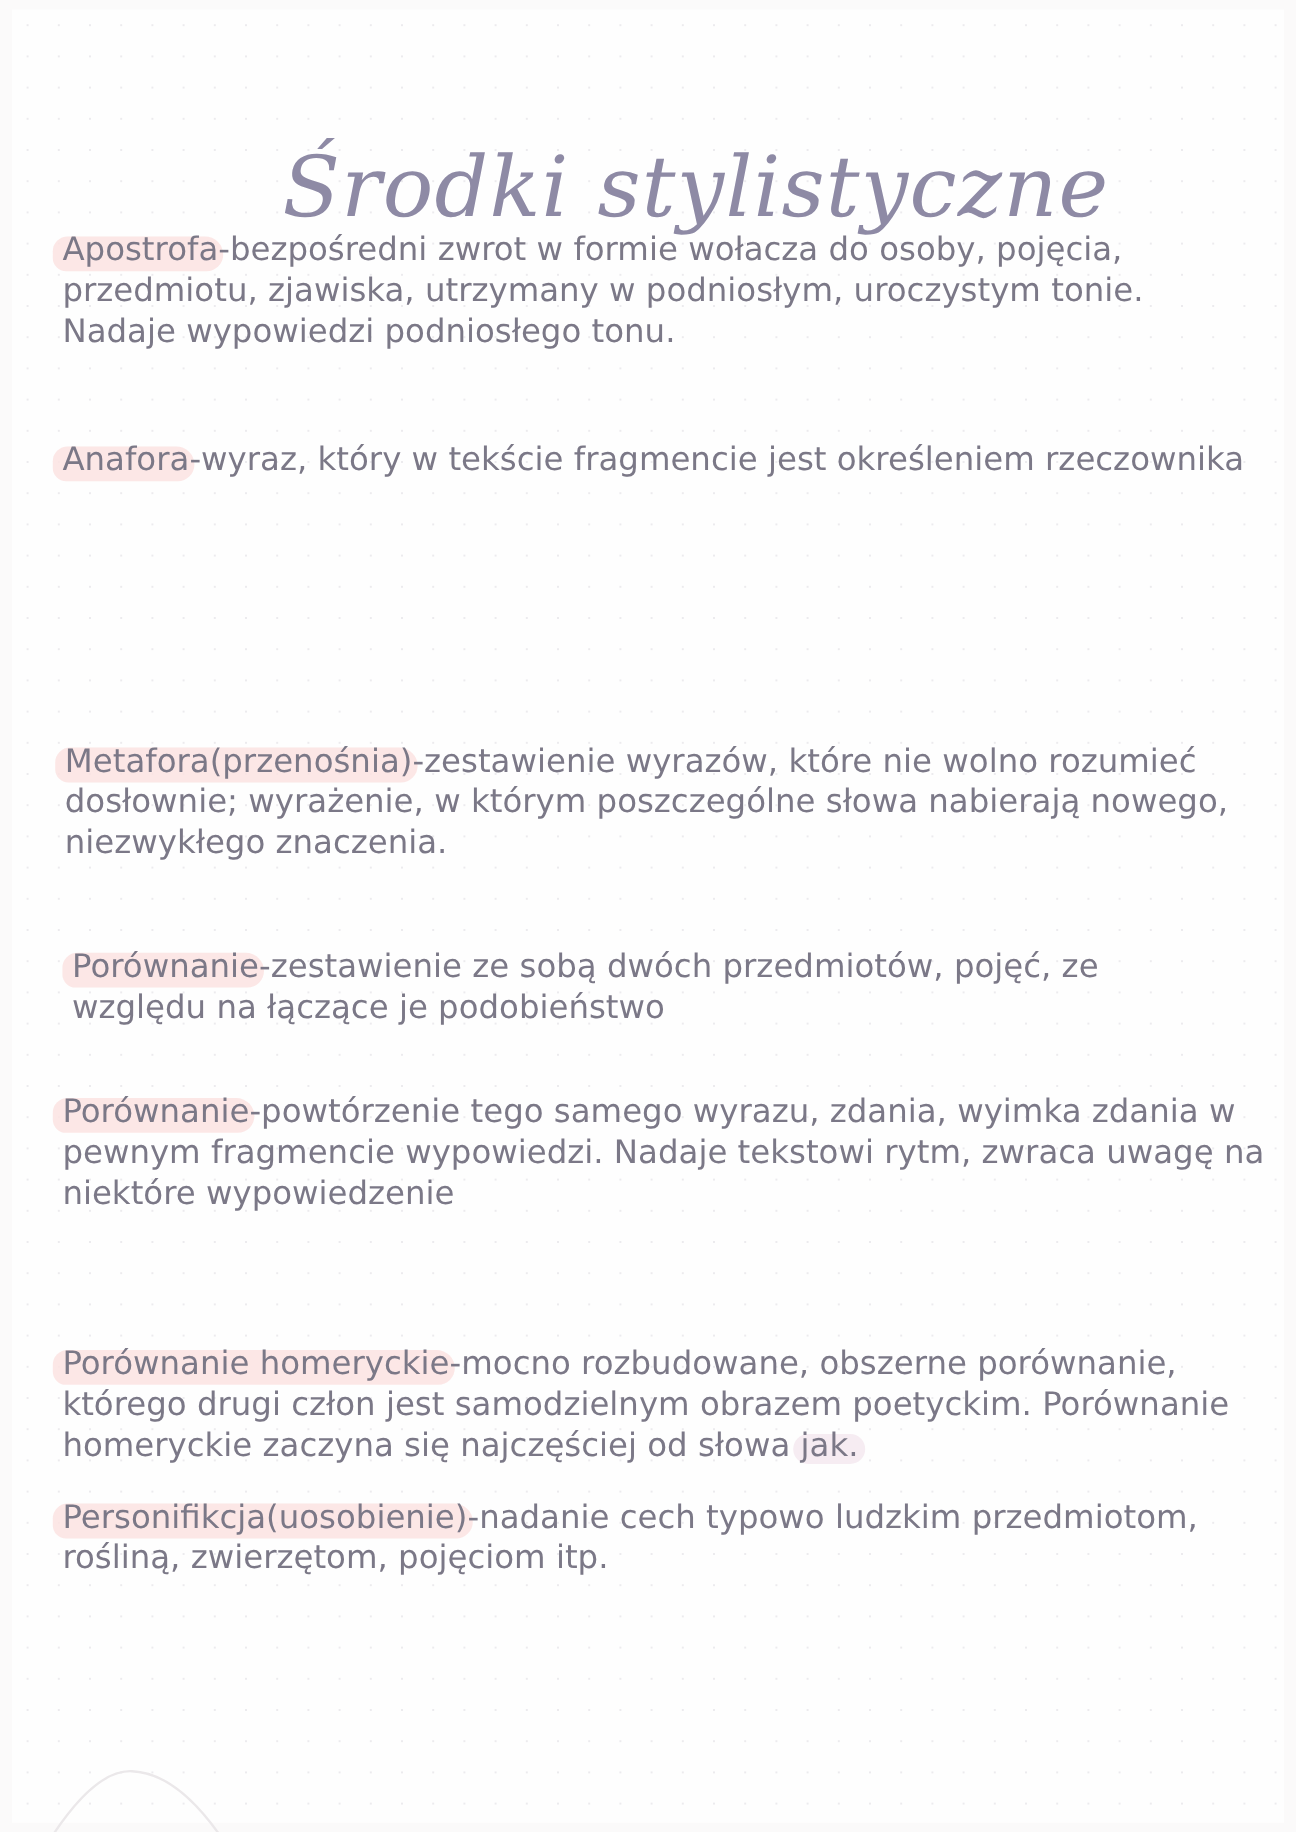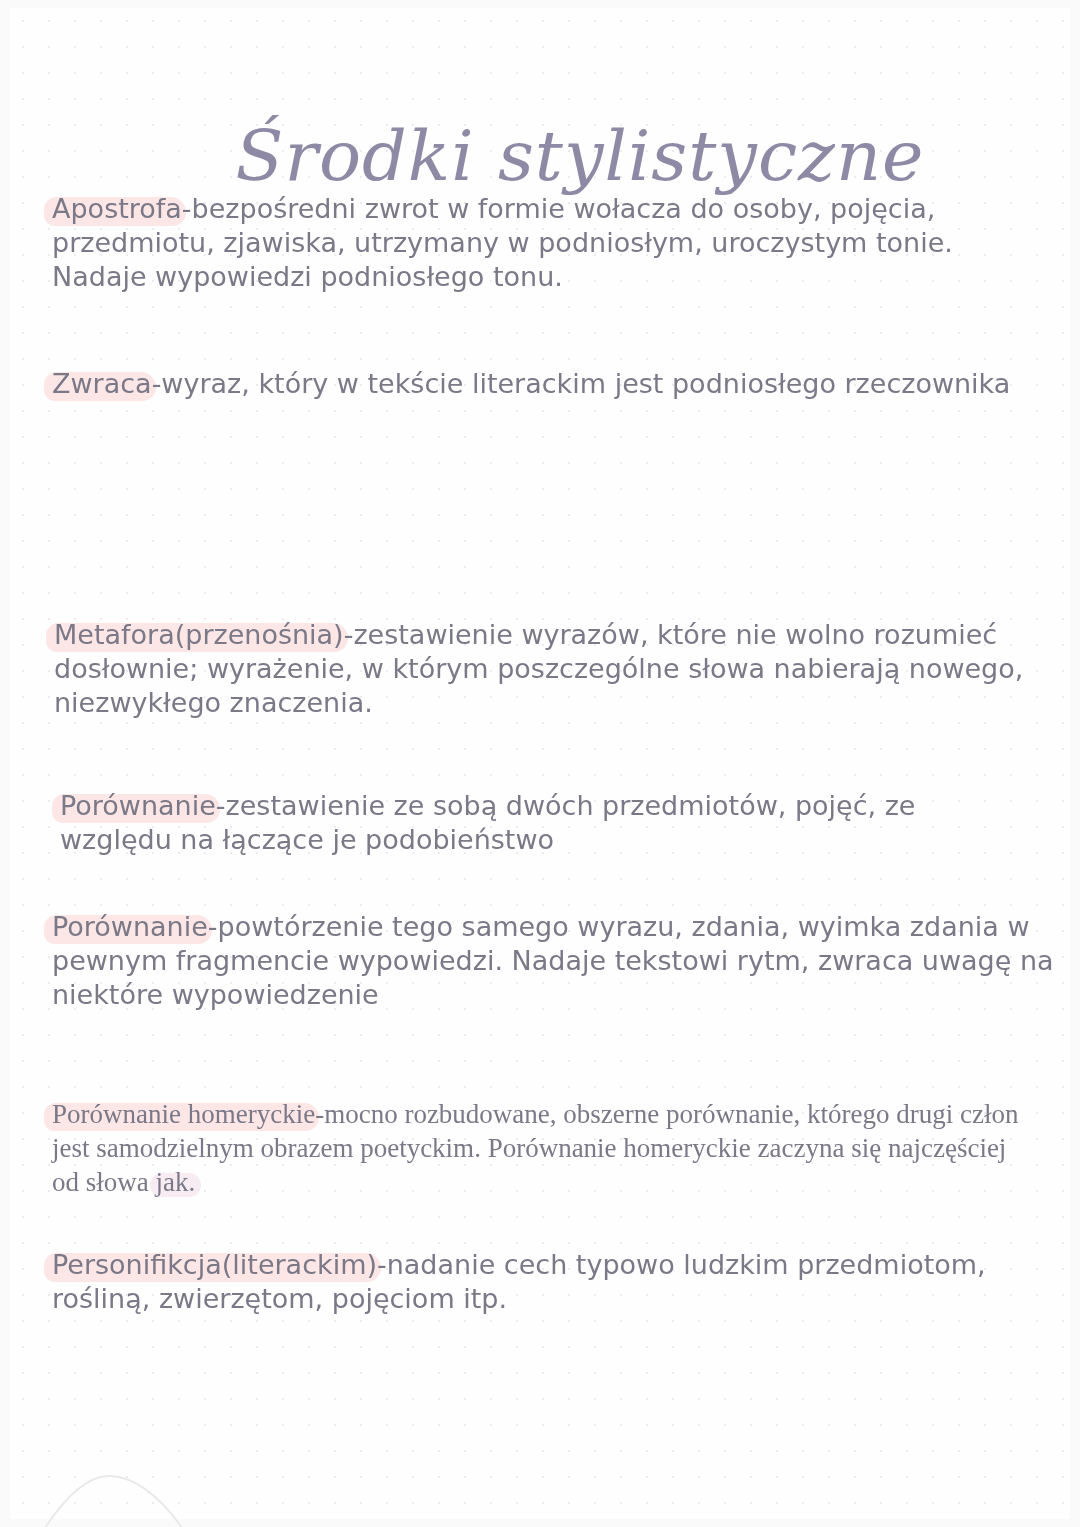--- a/index.html
+++ b/index.html
@@ -65,40 +65,40 @@
 <div class="page"></div>
 
 <div class="content">
   <h1 class="title">Środki stylistyczne</h1>
 
   <p class="entry" style="left:52px; top:168px; width:980px;">
     <span class="term">Apostrofa</span><span>-bezpośredni zwrot w formie wołacza do osoby, pojęcia, przedmiotu, zjawiska, utrzymany w podniosłym, uroczystym tonie. Nadaje wypowiedzi podniosłego tonu.</span>
   </p>
 
   <p class="entry" style="left:52px; top:343px; width:1020px; white-space:nowrap;">
-    <span class="term">Zwraca</span><span>-wyraz, który w tekście literackim jest podniosłego rzeczownika</span>
+    <span class="term">Anafora</span><span>-wyraz, który w tekście fragmencie jest określeniem rzeczownika</span>
   </p>
 
 
   <p class="entry" style="left:60px; top:765px; width:940px;">
     <span class="term">Porównanie</span><span>-zestawienie ze sobą dwóch przedmiotów, pojęć, ze względu na łączące je podobieństwo</span>
   </p>
 
   <p class="entry" style="left:54px; top:594px; width:1000px;">
     <span class="term">Metafora(przenośnia)</span><span>-zestawienie wyrazów, które nie wolno rozumieć dosłownie; wyrażenie, w którym poszczególne słowa nabierają nowego, niezwykłego znaczenia.</span>
   </p>
 
   <p class="entry" style="left:52px; top:886px; width:1010px;">
     <span class="term">Porównanie</span><span>-powtórzenie tego samego wyrazu, zdania, wyimka zdania w pewnym fragmencie wypowiedzi. Nadaje tekstowi rytm, zwraca uwagę na niektóre wypowiedzenie</span>
   </p>
 
-  <p class="entry" style="left:52px; top:1073px; width:980px;font-family:Liberation Serif, serif;">
+  <p class="entry" style="left:52px; top:1096px; width:980px;">
     <span class="term">Porównanie homeryckie</span><span>-mocno rozbudowane, obszerne porównanie, którego drugi człon jest samodzielnym obrazem poetyckim. Porównanie homeryckie zaczyna się najczęściej od słowa</span> <span class="hl-inline">jak.</span>
   </p>
 
   <p class="entry" style="left:52px; top:1224px; width:990px;">
-    <span class="term">Personifikcja(literackim)</span><span>-nadanie cech typowo ludzkim przedmiotom, rośliną, zwierzętom, pojęciom itp.</span>
+    <span class="term">Personifikcja(uosobienie)</span><span>-nadanie cech typowo ludzkim przedmiotom, rośliną, zwierzętom, pojęciom itp.</span>
   </p>
 
   <svg class="arc" viewBox="0 0 220 120">
     <path d="M8 110 Q 60 10 100 12 Q 150 14 200 110" fill="none" stroke="#ebe8ea" stroke-width="2"></path>
   </svg>
 </div>
 
 </body></html>

